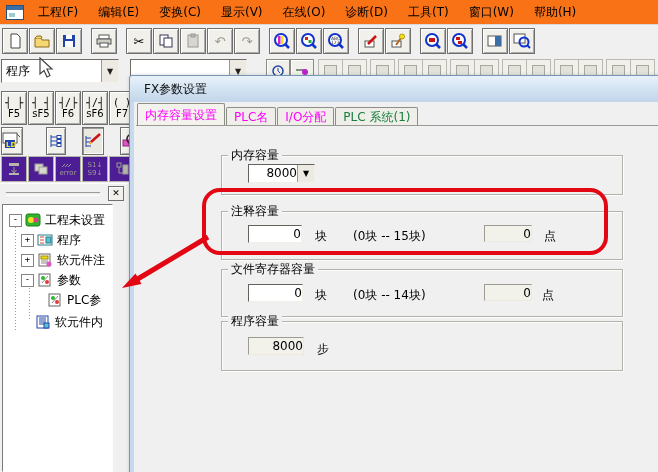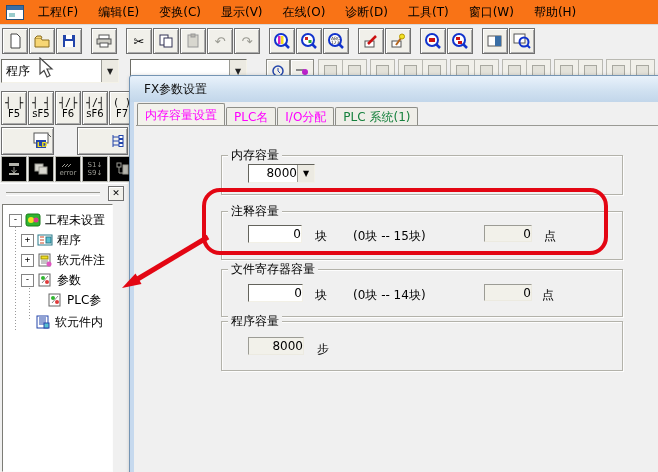--- a/index.html
+++ b/index.html
@@ -46,27 +46,27 @@
   .lbtn{width:26px;height:32px;margin-right:1px;background:#f1f0ea;border:1px solid #707070;
         box-shadow:inset 1px 1px 0 #fff, inset -1px -1px 0 #ababab;
         display:flex;flex-direction:column;align-items:center;justify-content:center;}
   .lbtn .sym{font-size:10px;line-height:11px;font-family:"DejaVu Sans Mono","Liberation Mono",monospace;}
   .lbtn .lbl{font-size:10px;line-height:11px;}
 
   
   #tools-row{position:absolute;left:0;top:127px;width:135px;height:28px;display:flex;padding-left:1px;background:#f0f0f0;}
   .ebtn{width:27px;height:26px;margin-right:16px;background:#f1f0ea;border:1px solid #707070;
         box-shadow:inset 1px 1px 0 #fff, inset -1px -1px 0 #ababab;
-        display:flex;align-items:center;justify-content:flex-start;padding-left:31px;}
+        display:flex;align-items:center;justify-content:flex-start;}
   .ebtn.gap{margin-left:7px;}
   .ebtn.pressed{box-shadow:inset 1px 1px 0 #9a9a9a, inset -1px -1px 0 #fff;background:#e9e8e1;}
 
   
   #disabled-row{position:absolute;left:0;top:156px;width:135px;height:27px;display:flex;padding-left:1px;background:#f0f0f0;}
-  .dbtn{width:26px;height:24px;margin-right:1px;background:#000000;border:1px solid #b5b5ad;
+  .dbtn{width:26px;height:24px;margin-right:1px;background:#4c1d95;border:1px solid #b5b5ad;
         display:flex;flex-direction:column;align-items:center;justify-content:center;color:#9b9b93;}
   .dbtn .txt{font-size:7px;line-height:8px;color:#9b9b93;}
 
   
   #tree-panel{position:absolute;left:0;top:183px;width:128px;height:289px;background:#f0f0f0;
               border-top:1px solid #fff;}
   #tree-head{position:absolute;left:0;top:0;width:128px;height:18px;}
   .groove{position:absolute;left:6px;top:8px;width:94px;height:2px;border-top:1px solid #9a9a94;border-bottom:1px solid #fff;}
   .xbtn{position:absolute;right:4px;top:2px;width:14px;height:13px;background:#f1f0ea;border:1px solid #707070;
         box-shadow:inset 1px 1px 0 #fff;display:flex;align-items:center;justify-content:center;

